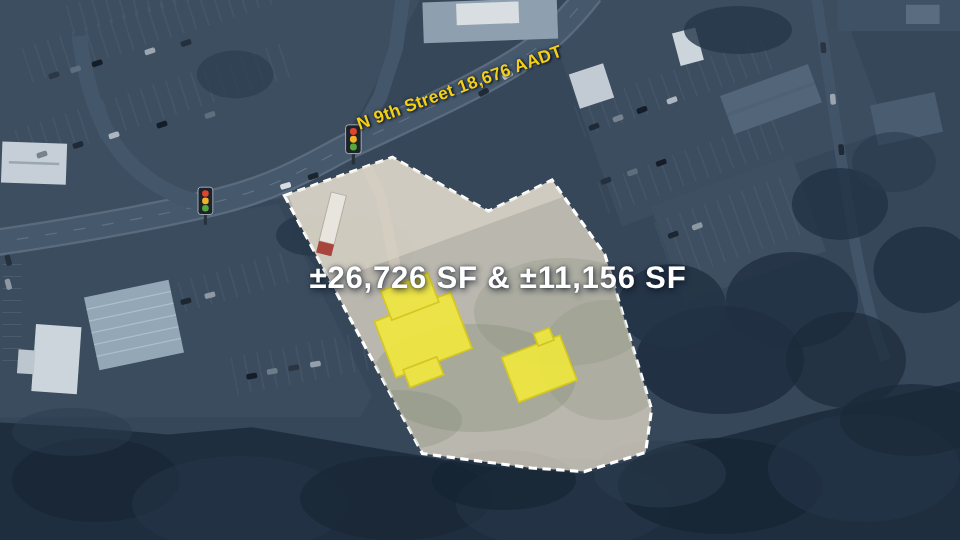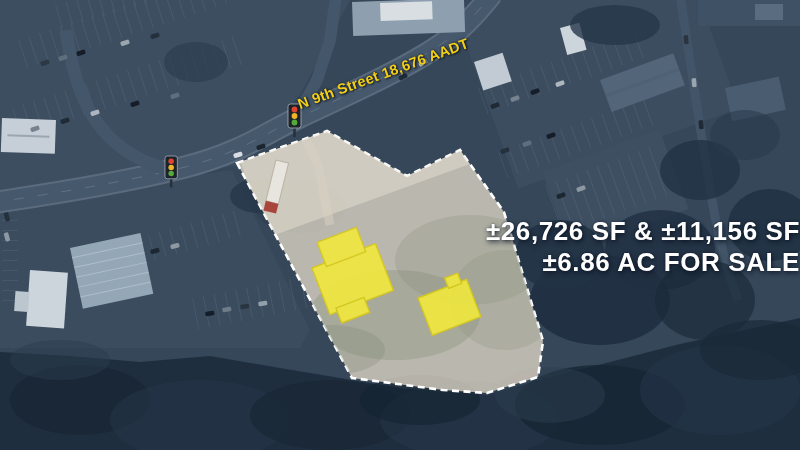--- a/index.html
+++ b/index.html
@@ -11,21 +11,21 @@
   #basemap{position:absolute;left:0;top:0;}
   .street-label{
     position:absolute;left:301px;top:96px;
     transform:rotate(-20deg);transform-origin:0 100%;
     font-size:14.5px;font-weight:700;letter-spacing:.3px;white-space:nowrap;
     color:#f3cf16;
     text-shadow:1px 1px 2px rgba(8,16,28,.9),0 0 3px rgba(8,16,28,.6);
   }
   .headline{
     position:absolute;left:30px;top:216px;width:770px;
-    text-align:right;color:#ffffff;font-weight:700;
+    text-align:center;color:#ffffff;font-weight:700;
     font-size:26px;line-height:31px;letter-spacing:.6px;
     text-shadow:1px 2px 5px rgba(8,18,32,.85),0 0 2px rgba(8,18,32,.55);
   }
   .headline div{white-space:nowrap;}
 </style>
 </head>
 <body>
 
 <div id="stage">
 
@@ -236,16 +236,15 @@
     <circle cx="6.5" cy="5.5" r="2.9" fill="#e0442f"></circle>
     <circle cx="6.5" cy="12" r="2.9" fill="#f0b429"></circle>
     <circle cx="6.5" cy="18.5" r="2.9" fill="#55a83a"></circle>
   </g>
 </svg>
 
 <div class="street-label">N 9th Street 18,676 AADT</div>
 
 <div class="headline">
   <div>±26,726 SF &amp; ±11,156 SF</div>
-  <div>±6.86 AC FOR SALE</div>
 </div>
 
 </div>
 
 </body></html>

